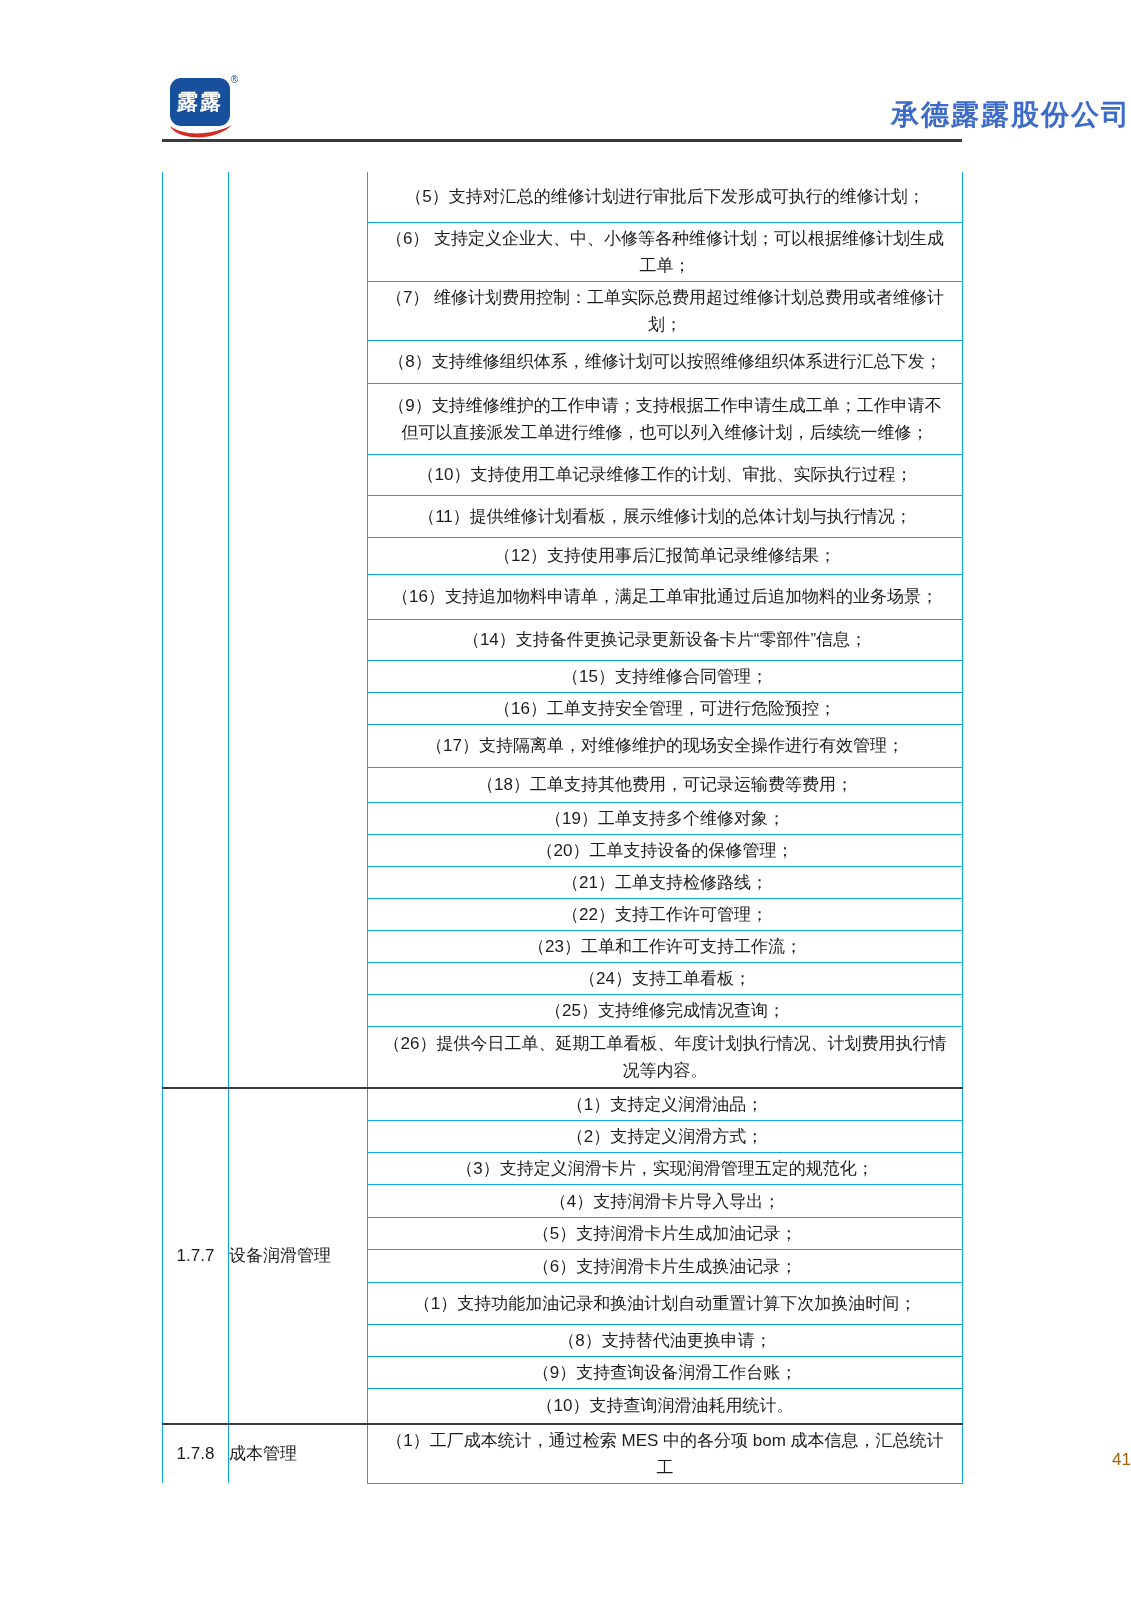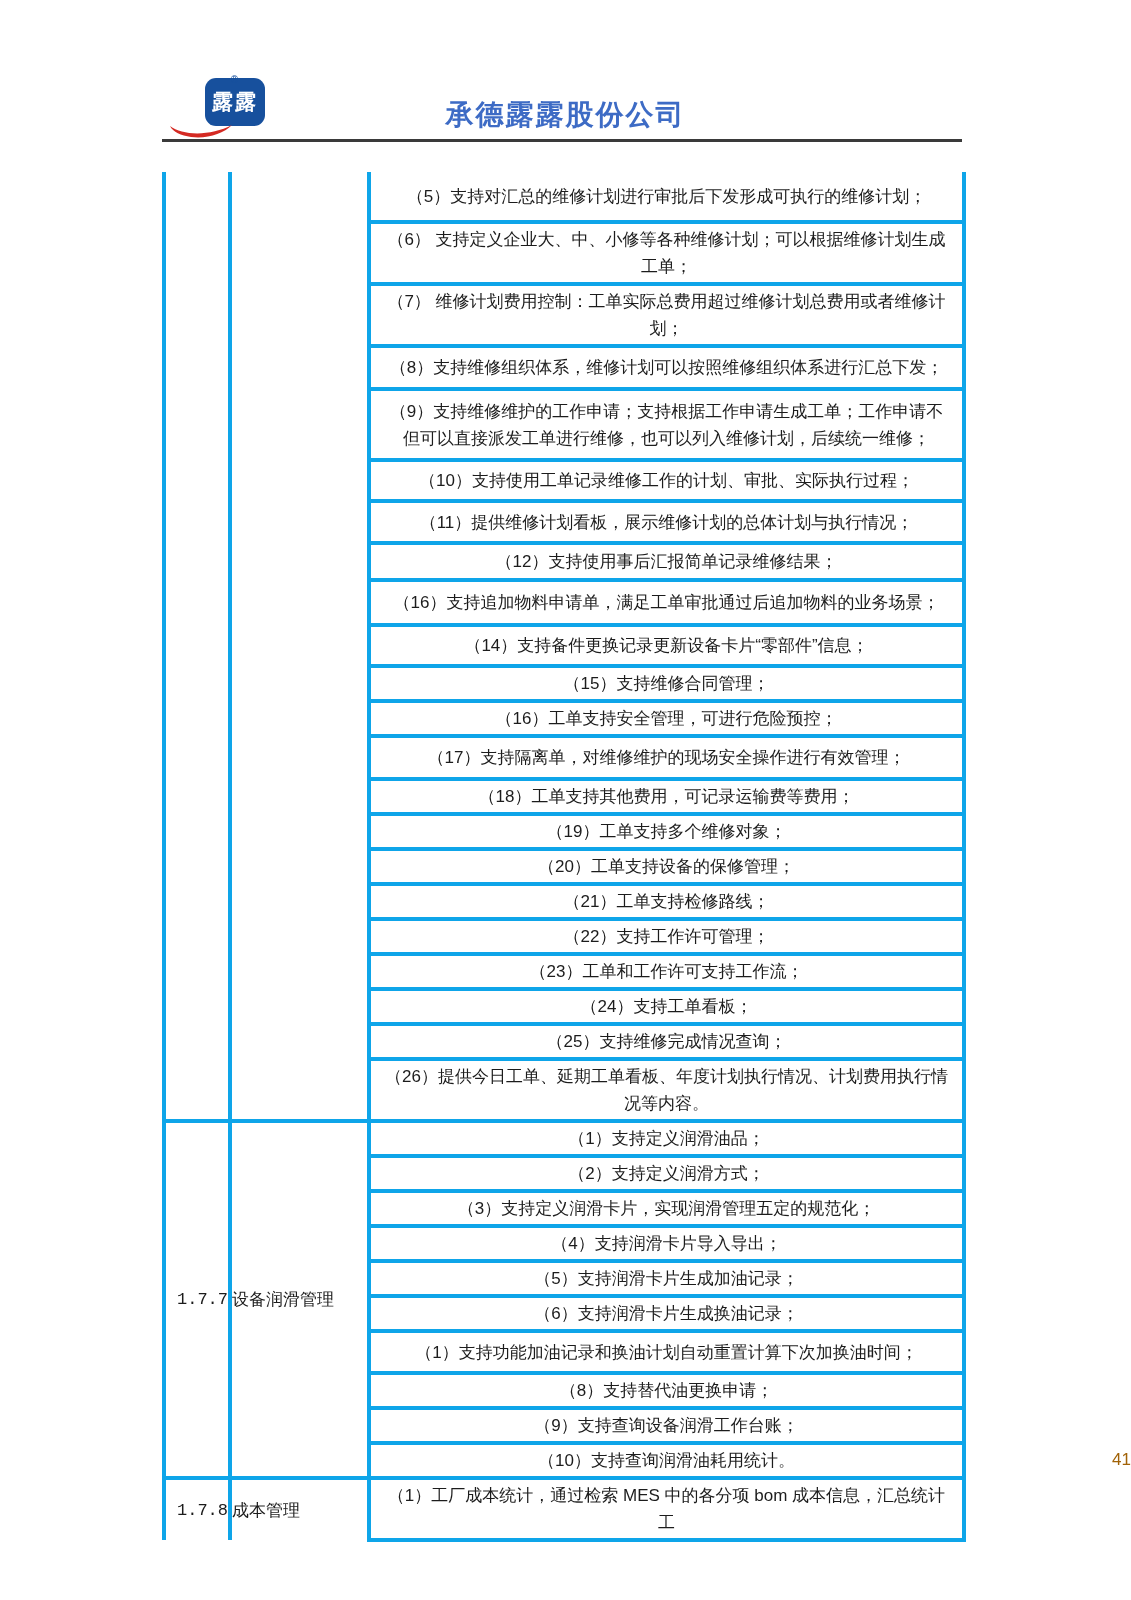--- a/index.html
+++ b/index.html
@@ -9,43 +9,43 @@
     position:relative; width:1131px; height:1600px; background:#ffffff;
     overflow:hidden; margin:0 auto; color:#1c1c1c;
   }
 
   
   .logo { position:absolute; left:168px; top:74px; width:70px; height:64px; }
   .logo-box {
     position:absolute; left:2px; top:4px; width:60px; height:48px;
     background:#17509d; border-radius:11px;
     display:flex; align-items:center; justify-content:center;
-    color:#ffffff; font-size:21px; font-weight:bold; letter-spacing:2px;margin-left:35px;
+    color:#ffffff; font-size:21px; font-weight:bold; letter-spacing:2px;
   }
   .logo-reg { position:absolute; right:0; top:0; font-size:10px; color:#17509d; }
   .logo-swoosh { position:absolute; left:1px; top:50px; }
   .company-name {
-    position:absolute; left:0; right:0; top:96px; text-align:center;
+    position:absolute; left:0; right:0; top:96px; text-align:right;
     color:#3d6bc5; font-size:28px; font-weight:bold; letter-spacing:2px;
   }
   .header-rule {
     position:absolute; left:162px; top:139px; width:800px; height:3px; background:#3a3a3a;
   }
 
   
   table.req {
     position:absolute; left:162px; top:172px; width:800px;
     border-collapse:collapse; table-layout:fixed;
   }
   table.req td {
-    border:4px solid #0ea5e9;
+    border:1px solid #0ea5e9;
     font-size:17px; line-height:27px; color:#1c1c1c;
     vertical-align:middle; overflow:hidden;
   }
-  td.cell-id   { text-align:right;font-family:Liberation Mono, monospace; }
+  td.cell-id   { text-align:center; }
   td.cell-name { text-align:left; }
   td.cell-item { padding:2px 13px; text-align:center; word-break:break-all; }
   tr.first-row td { border-top:none; }
   tr.sec-top td { border-top:2px solid #3a3a3a; }
   tr.last-row td.cell-id, tr.last-row td.cell-name { border-bottom:none; }
 
   
   .page-number {
     position:absolute; left:9px; right:0; top:1450px; text-align:right;
     font-size:17px; color:#a16207;

